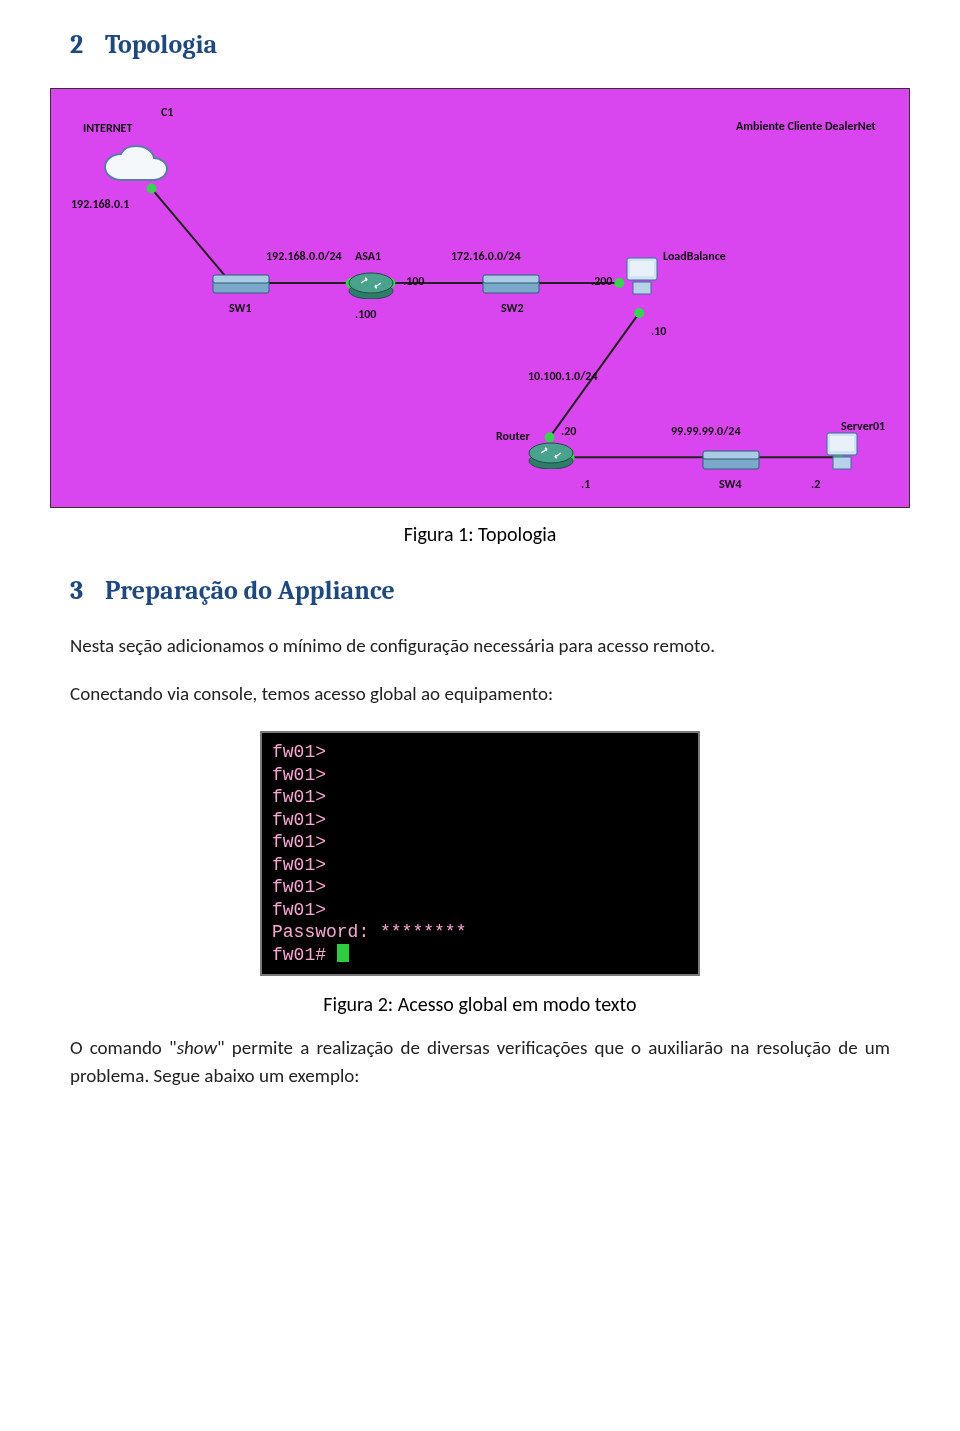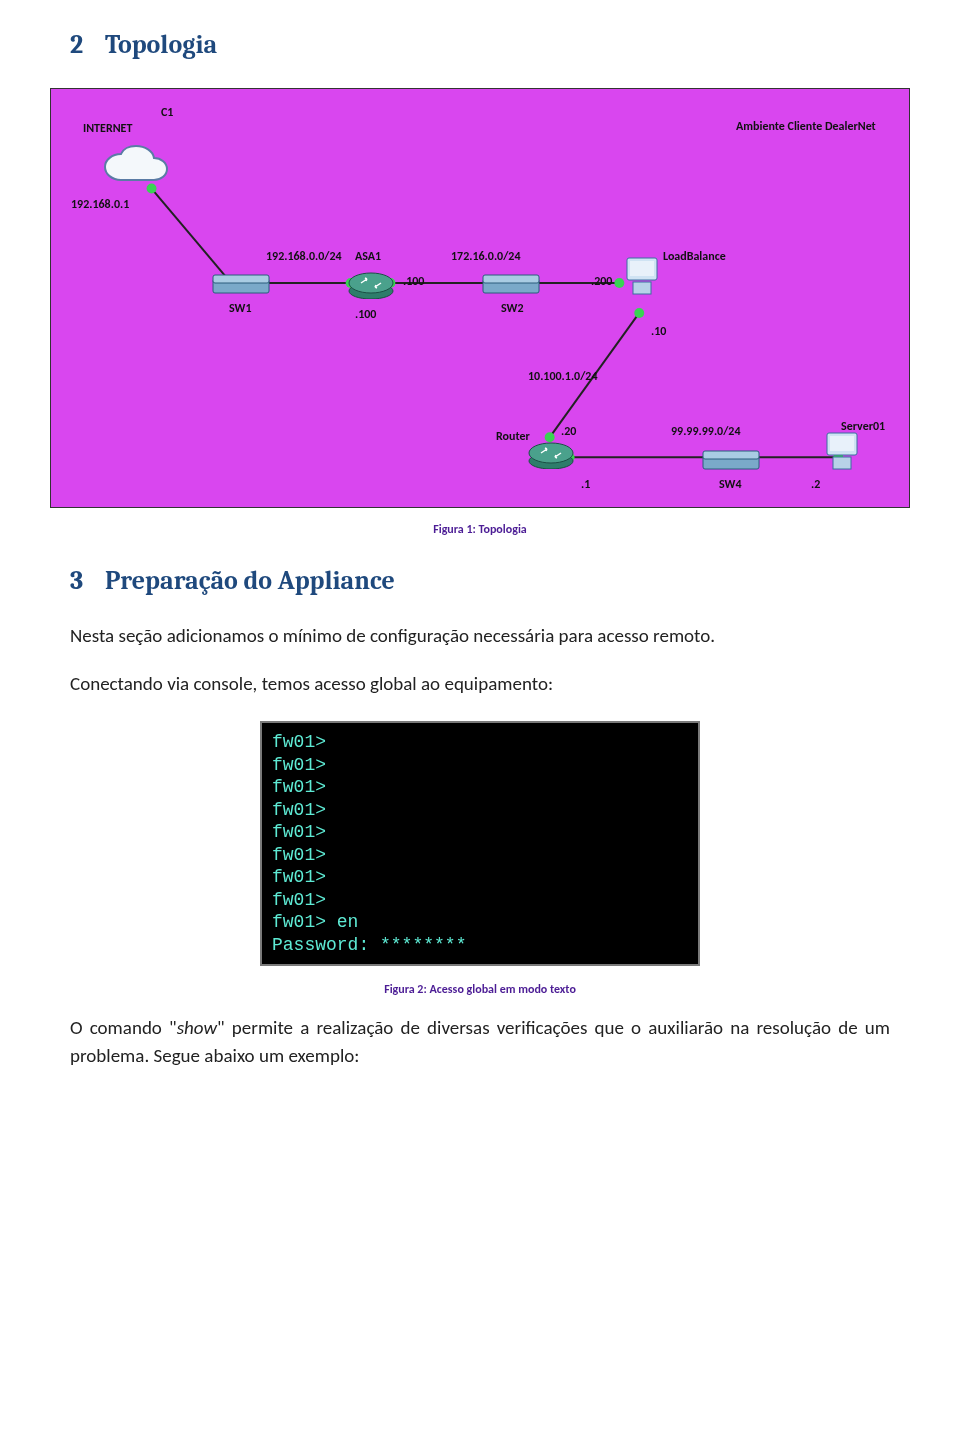--- a/index.html
+++ b/index.html
@@ -36,23 +36,23 @@
   .topo-label {
     position: absolute;
     font-size: 12px;
     font-weight: bold;
     color: #111;
     white-space: nowrap;
   }
 
   .caption {
     text-align: center;
-    color: #4c1d95;
-    font-size: 12px;
-    font-weight: bold;
+    color: #000000;
+    font-size: 20px;
+    font-weight: normal;
     margin: 10px 0 6px 0;
   }
 
   .para {
     font-size: 19px;
     line-height: 1.45;
     text-align: justify;
     margin: 18px 0 20px 0;
   }
   .para .show-word { font-style: italic; }
@@ -63,21 +63,21 @@
     display: inline-block;
     border: 2px solid #7a7a7a;
     width: 440px;
     margin: 4px auto 6px auto;
     background: #000;
     padding: 8px 10px;
     text-align: left;
   }
   .terminal-wrap .tline {
     font-family: "Courier New", monospace;
-    color: #5eead4;
+    color: #f9a8d4;
     font-size: 18px;
     line-height: 1.25;
     white-space: pre;
   }
   .tcursor {
     display: inline-block;
     width: 12px;
     height: 18px;
     background: #2ecc40;
     vertical-align: -2px;
@@ -230,22 +230,22 @@
 <div class="fig-row">
   <div class="terminal-wrap">
     <div class="tline">fw01&gt;</div>
     <div class="tline">fw01&gt;</div>
     <div class="tline">fw01&gt;</div>
     <div class="tline">fw01&gt;</div>
     <div class="tline">fw01&gt;</div>
     <div class="tline">fw01&gt;</div>
     <div class="tline">fw01&gt;</div>
     <div class="tline">fw01&gt;</div>
-    <div class="tline">fw01&gt; en</div>
     <div class="tline">Password: ********</div>
+    <div class="tline"><span>fw01# </span><span class="tcursor"></span></div>
   </div>
 </div>
 
 <div class="caption">Figura 2: Acesso global em modo texto</div>
 
 <p class="para">
   <span>O comando "</span><span class="show-word">show</span><span>" permite a realização de diversas verificações que o auxiliarão na resolução de um problema. Segue abaixo um exemplo:</span>
 </p>
 
 </body></html>

